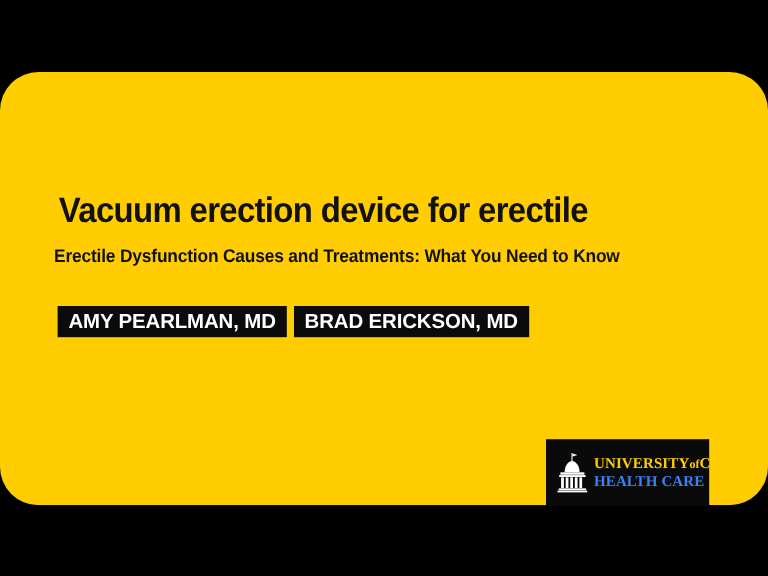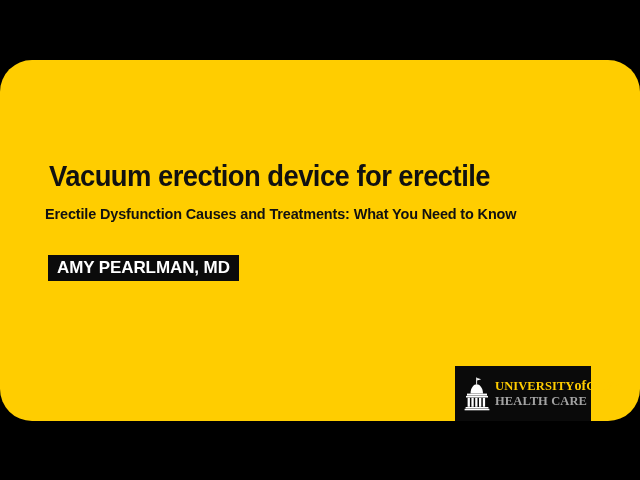--- a/index.html
+++ b/index.html
@@ -123,25 +123,25 @@
 
   #logo-line-university {
     color: #FFCD00;
     font-family: "Liberation Serif", serif;
     font-size: 12.5px;
     font-weight: bold;
     letter-spacing: 0.1px;
     white-space: nowrap;
   }
   #logo-line-university .small-of {
-    font-size: 14px;
+    font-size: 10px;
     letter-spacing: 0;
   }
   #logo-line-healthcare {
-    color: #a3a3a3;
+    color: #3b82f6;
     font-family: "Liberation Serif", serif;
     font-size: 12.5px;
     font-weight: bold;
     letter-spacing: 0.1px;
     margin-top: 2px;
     white-space: nowrap;
   }
 </style>
 </head>
 <body>
@@ -151,20 +151,21 @@
   <div class="letterbox" id="letterbox-top"></div>
 
   <div id="slide">
 
     <div id="slide-title">Vacuum erection device for erectile</div>
 
     <div id="slide-subtitle">Erectile Dysfunction Causes and Treatments: What You Need to Know</div>
 
     <div id="presenter-list">
       <span class="presenter-name">AMY PEARLMAN, MD</span>
+      <span class="presenter-name">BRAD ERICKSON, MD</span>
     </div>
 
     <div id="logo-badge">
 
       <svg id="old-capitol-icon" viewBox="0 0 30 34" xmlns="http://www.w3.org/2000/svg">
 
         <rect x="14.2" y="0.5" width="0.9" height="7" fill="#ffffff"></rect>
         <path d="M15.1 1.0 L19.2 2.2 L15.1 3.4 Z" fill="#ffffff"></path>
 
         <path d="M8.5 16.5 C8.5 10.5 12.0 7.2 14.7 7.2 C17.4 7.2 21.0 10.5 21.0 16.5 Z" fill="#ffffff"></path>

